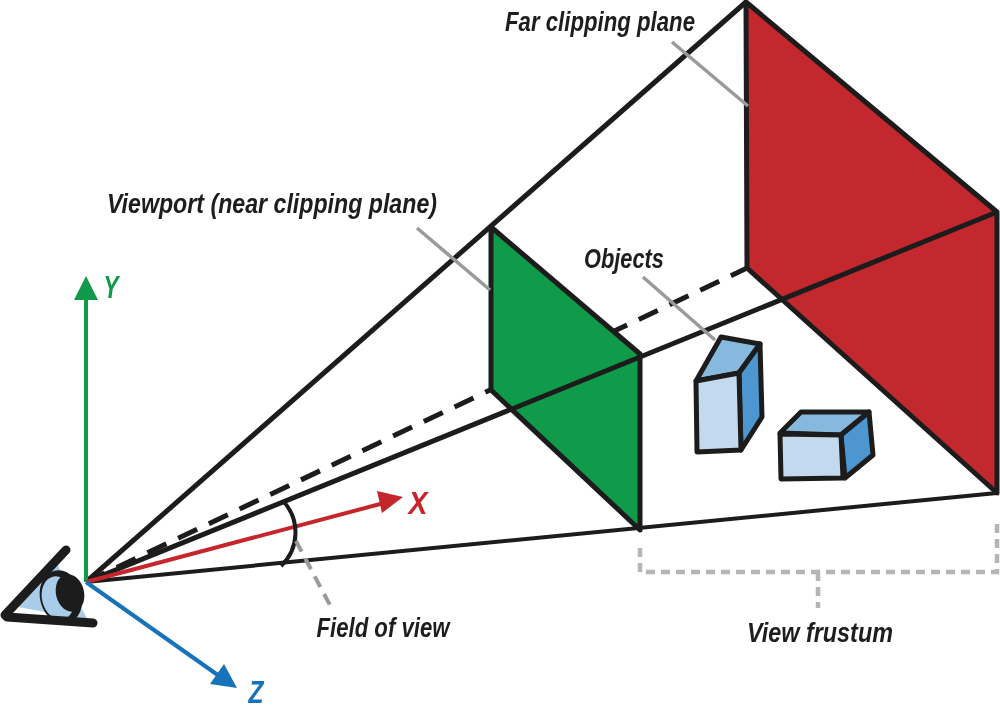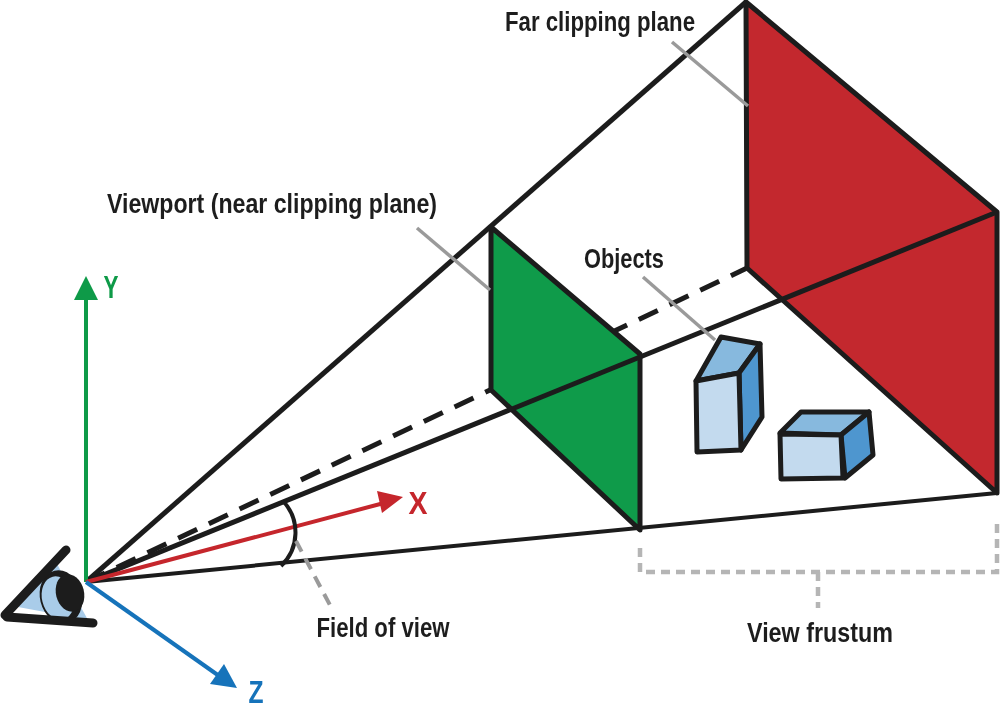--- a/index.html
+++ b/index.html
@@ -1,16 +1,16 @@
 <!DOCTYPE html>
 <html><head>
 <meta charset="utf-8">
 <style>
   html,body{margin:0;padding:0;background:#ffffff;}
-  .stage{position:relative;width:1000px;height:713px;background:#ffffff;overflow:hidden;}
+  .stage{position:relative;width:1000px;height:713px;background:#ffffff;overflow:hidden;font-style:italic;}
   svg{display:block;}
   .dlabel{
     font-family:"Liberation Sans",sans-serif;
     font-weight:bold;
     font-size:27px;
   }
   .alabel{
     font-family:"Liberation Sans",sans-serif;
     font-weight:bold;
     font-size:31px;

